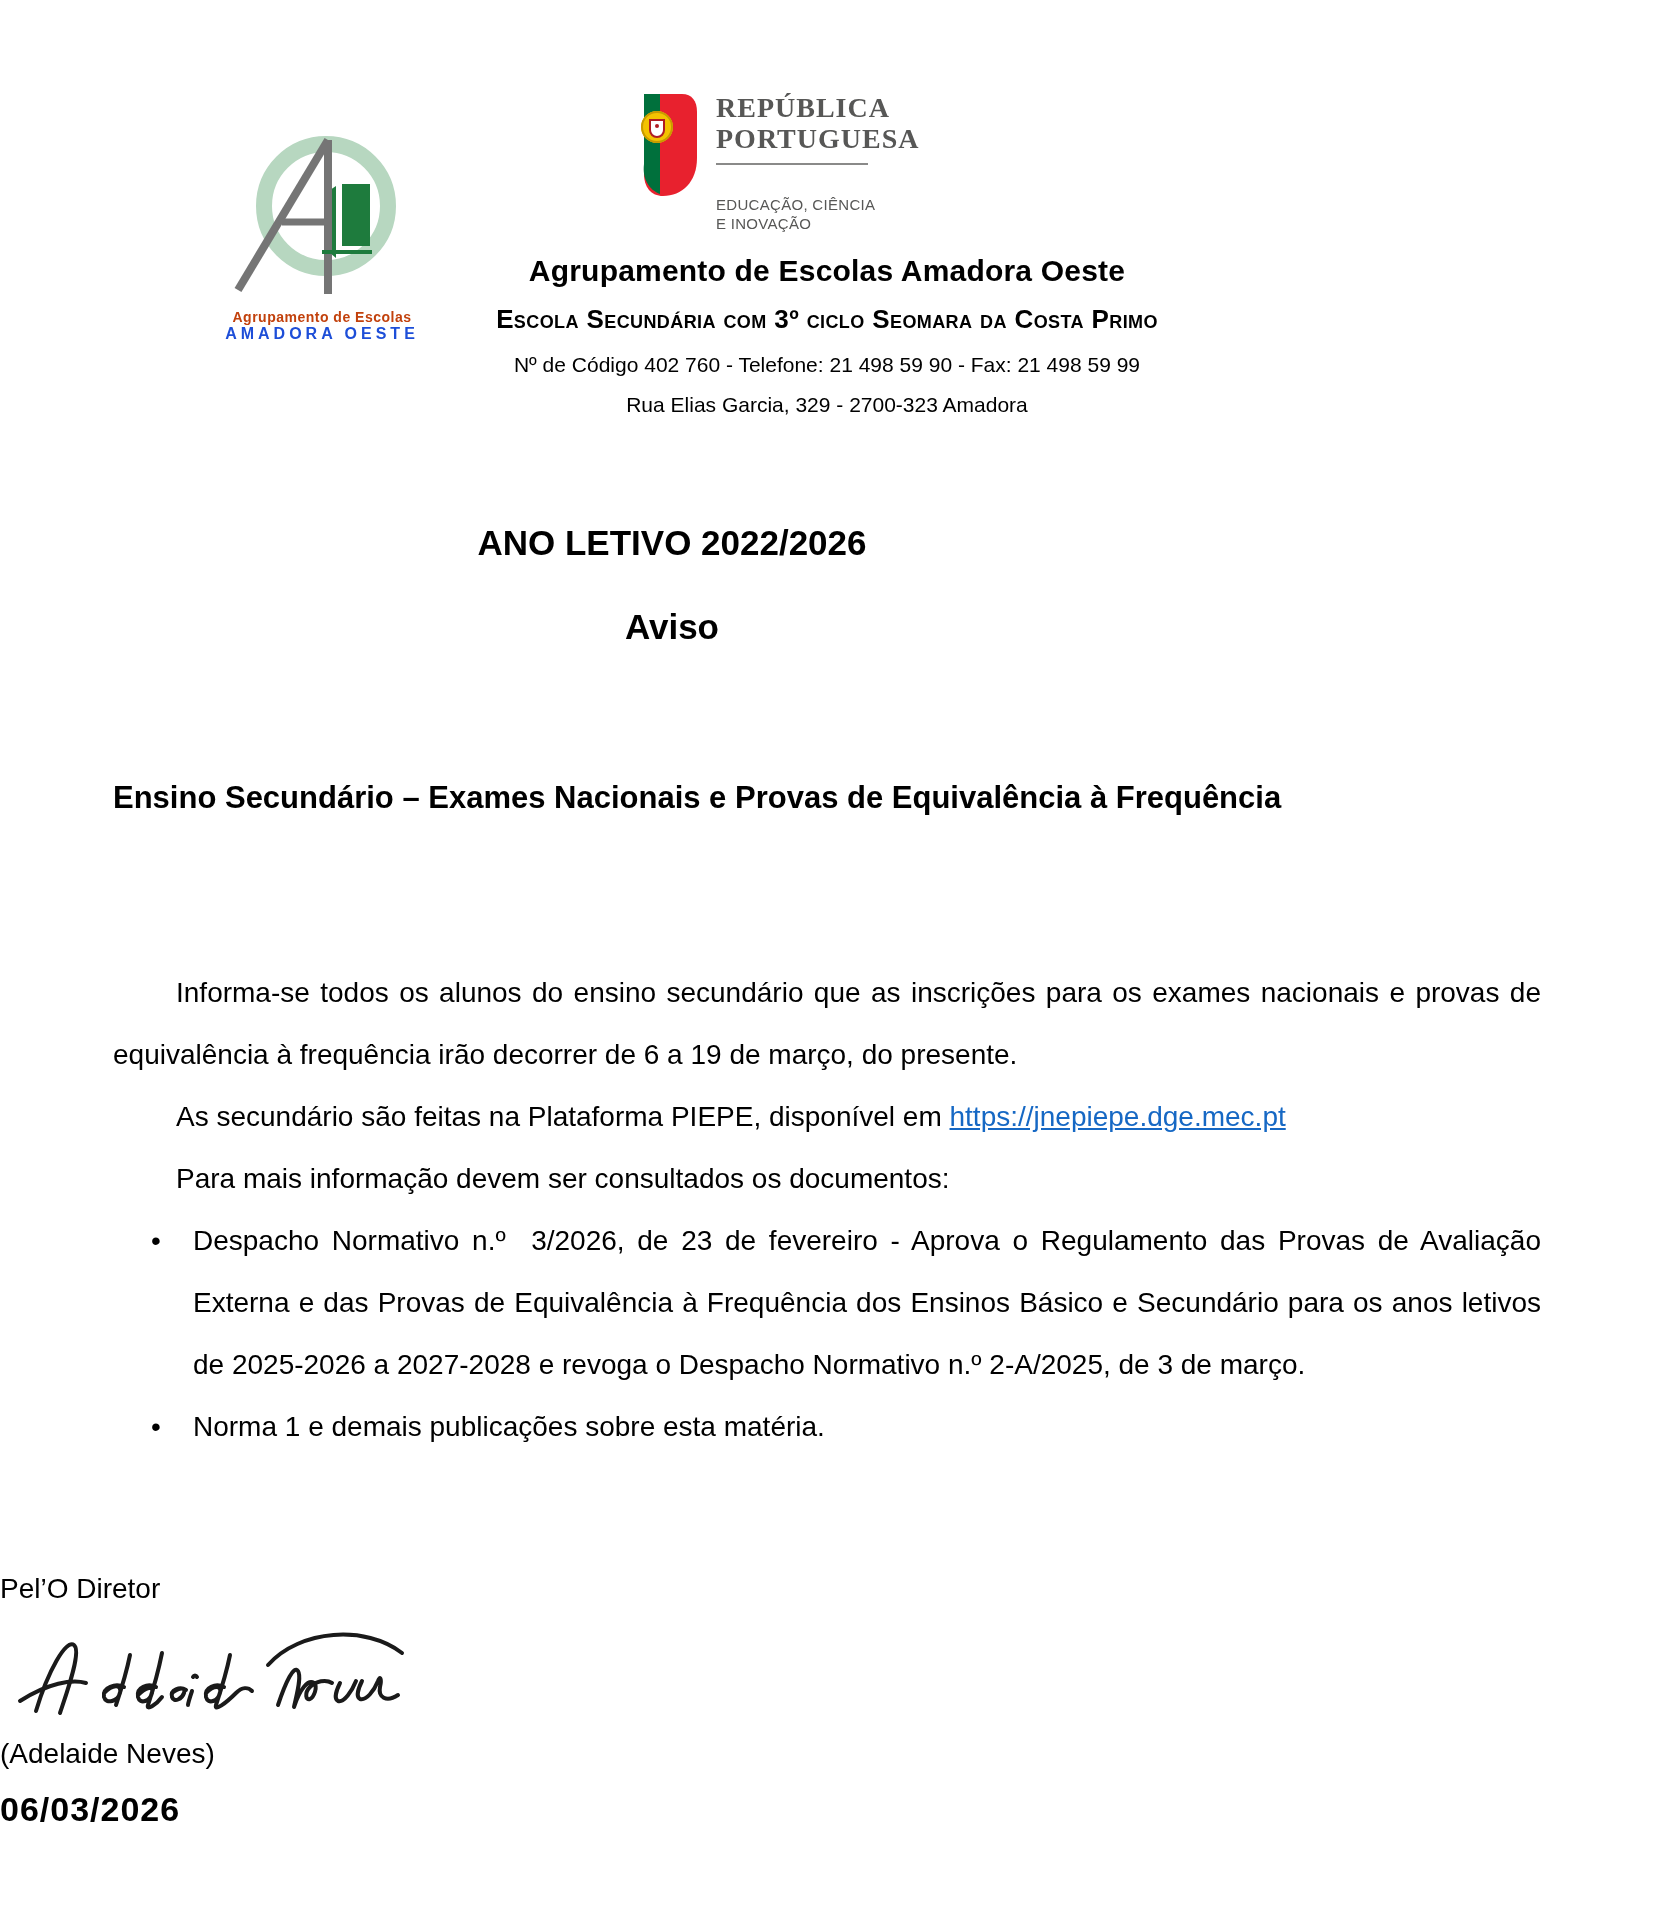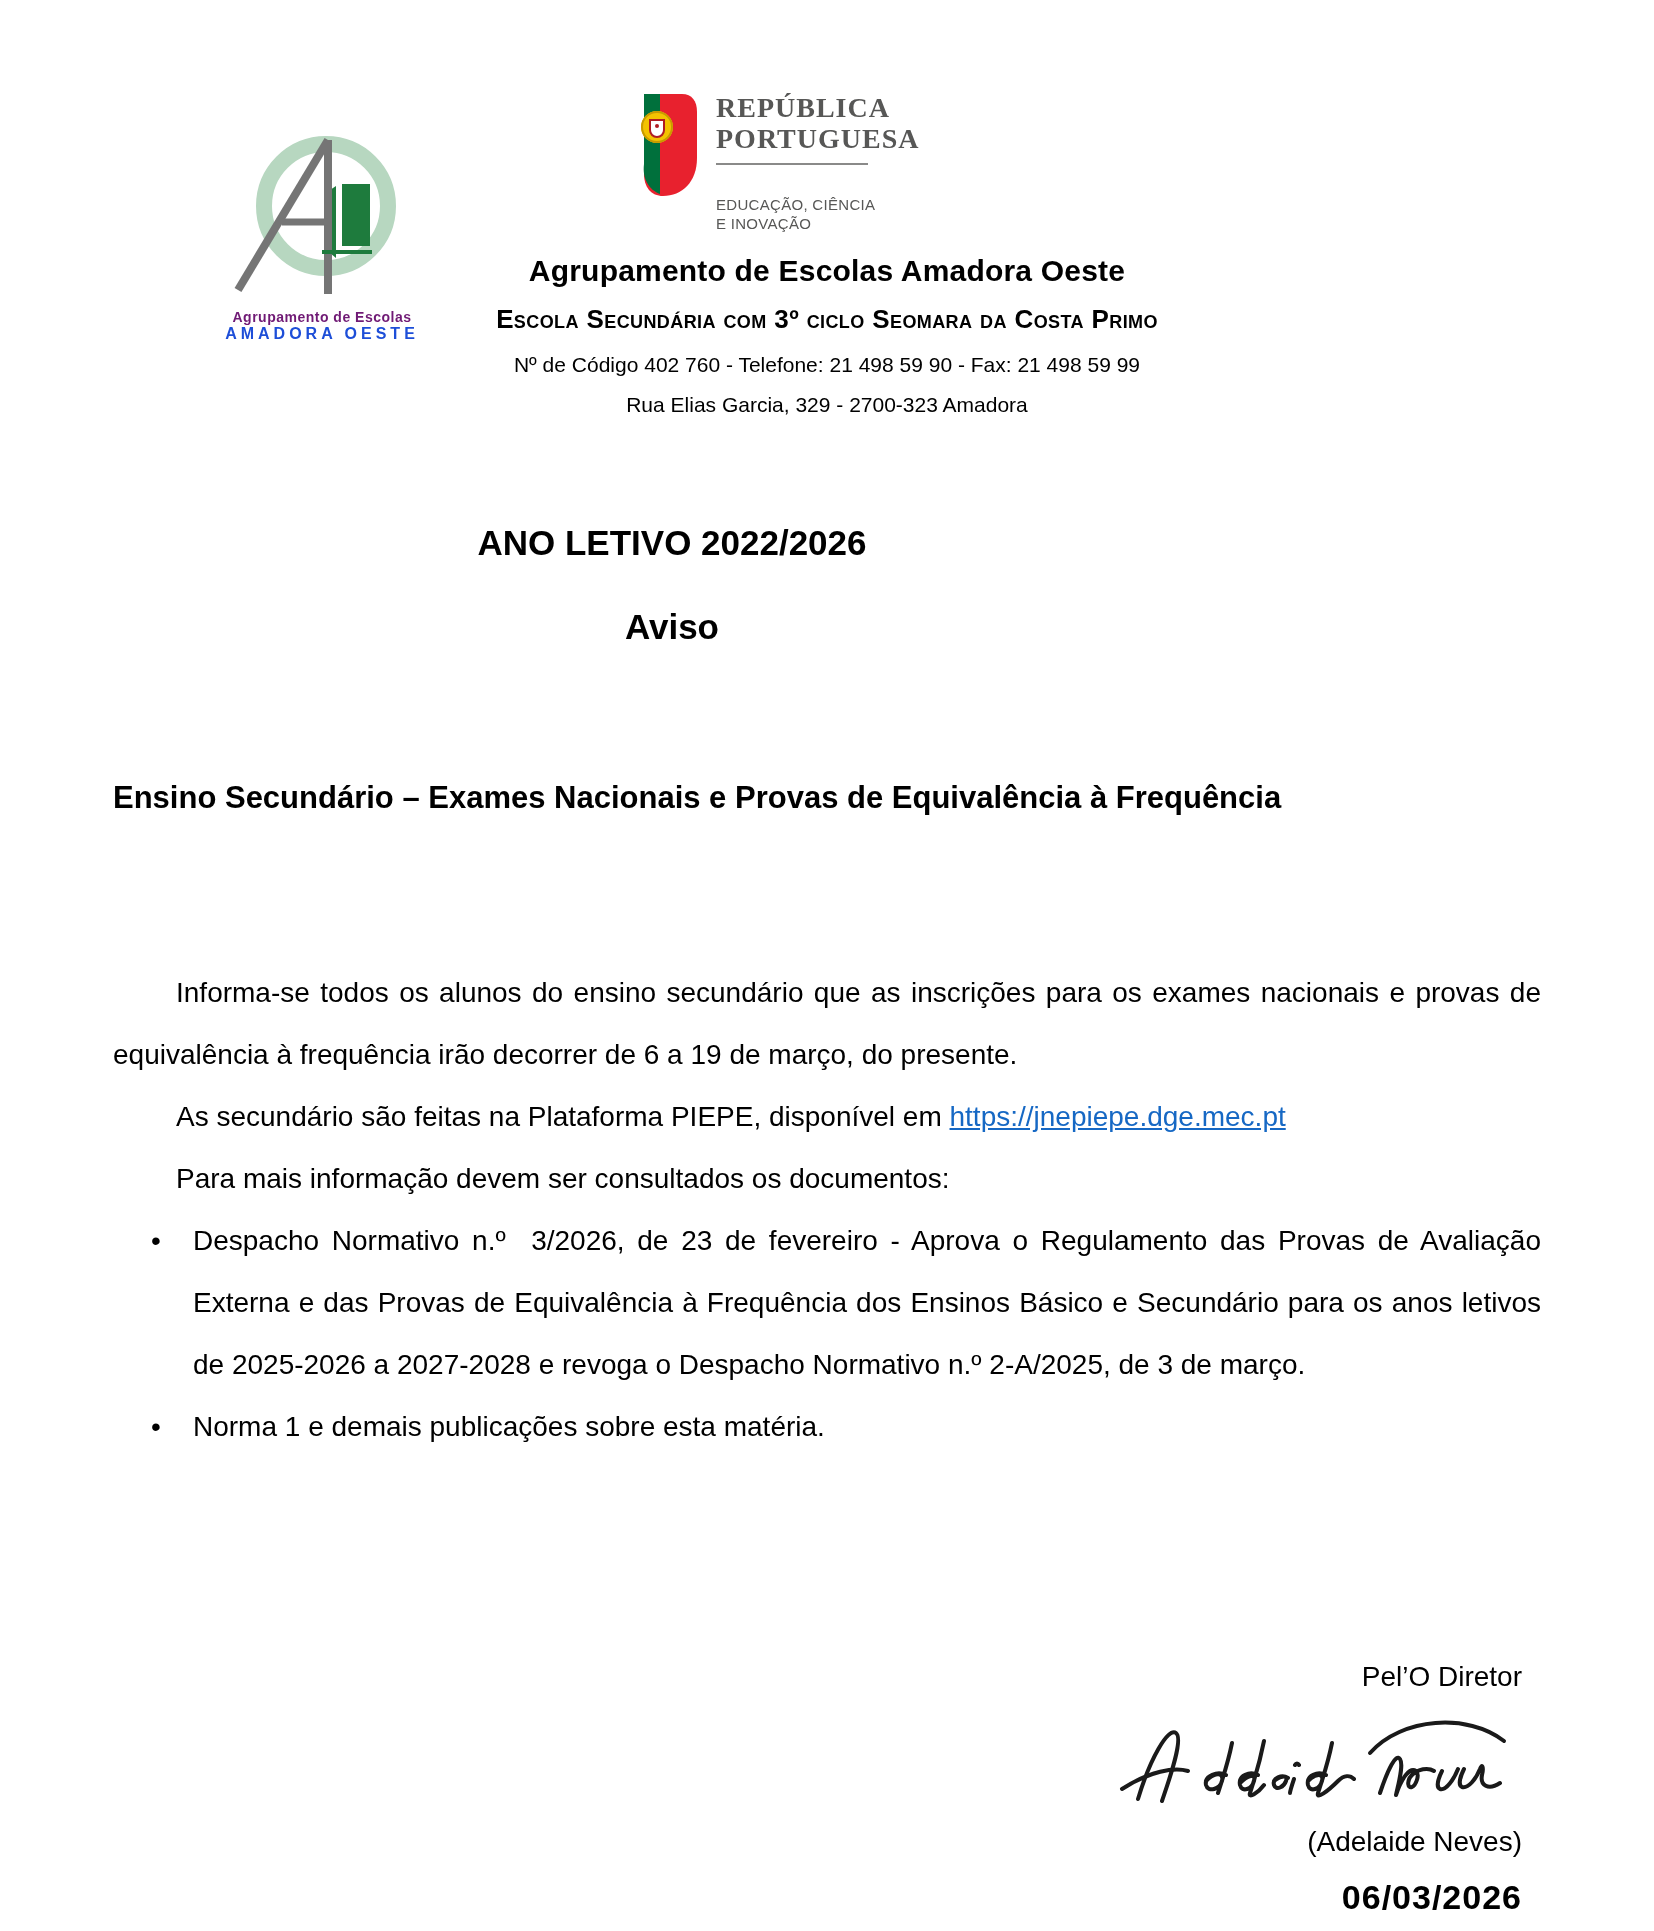--- a/index.html
+++ b/index.html
@@ -7,21 +7,21 @@
     position:relative;
     width:1654px;height:1931px;
     margin:0 auto;
     background:#ffffff;
     font-family:"Liberation Sans", sans-serif;
     color:#000;
     overflow:hidden;
   }
   
   .school-logo{position:absolute;top:118px;left:222px;width:200px;text-align:center;}
-  .school-logo .l1{font-size:14px;font-weight:bold;color:#701a75;letter-spacing:.5px;margin-top:2px;}
+  .school-logo .l1{font-size:14px;font-weight:bold;color:#c2410c;letter-spacing:.5px;margin-top:2px;}
   .school-logo .l2{font-size:16px;font-weight:bold;color:#1d4ed8;letter-spacing:4px;}
   .gov-logo{position:absolute;top:92px;left:630px;display:flex;align-items:flex-start;}
   .gov-text{margin-left:18px;color:#575756;}
   .gov-title{font-family:"Liberation Serif", serif;font-size:28px;line-height:31px;font-weight:bold;letter-spacing:1px;}
   .gov-rule{width:152px;height:2px;background:#8a8a89;margin:9px 0 10px 0;}
   .gov-sub{font-size:15px;line-height:19px;font-weight:normal;letter-spacing:.3px;margin-top:30px;}
   
   .header-text{position:absolute;top:254px;left:0;width:100%;text-align:center;}
   .org-name{font-size:30px;font-weight:bold;letter-spacing:.2px;}
   .school-name{font-size:26px;font-weight:bold;font-variant:small-caps;margin-top:16px;letter-spacing:.4px;}
@@ -34,21 +34,21 @@
   
   .content{position:absolute;top:962px;left:113px;width:1428px;font-size:28px;line-height:62px;}
   .content p{margin:0;text-align:justify;text-indent:63px;white-space:pre-wrap;}
   .content p.no-justify{text-align:left;}
   a.doc-link{color:#1668c4;text-decoration:underline;}
   ul.doc-list{margin:0;padding:0;list-style:none;}
   ul.doc-list li{position:relative;padding-left:80px;text-align:justify;white-space:pre-wrap;}
   ul.doc-list li:last-child{text-align:left;}
   ul.doc-list li .bullet{position:absolute;left:38px;top:0;}
   
-  .sig-block{position:absolute;top:1661px;left:0;width:1522px;text-align:right;}
+  .sig-block{position:absolute;top:1573px;left:0;width:1522px;text-align:left;}
   .sig-role{font-size:28px;}
   .sig-svg{margin-top:8px;}
   .sig-name{font-size:28px;margin-top:6px;}
   .sig-date{font-size:34px;font-weight:bold;margin-top:20px;letter-spacing:1px;}
 </style>
 </head>
 <body>
 
 <div class="page">
 

